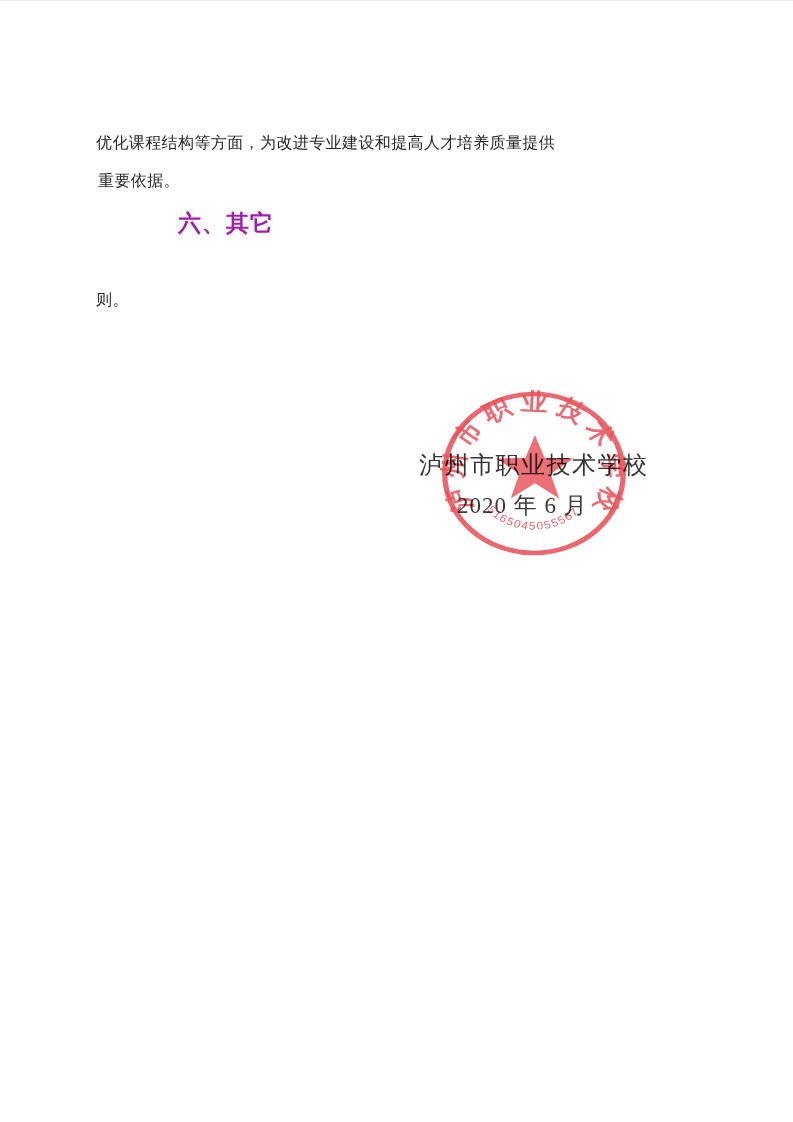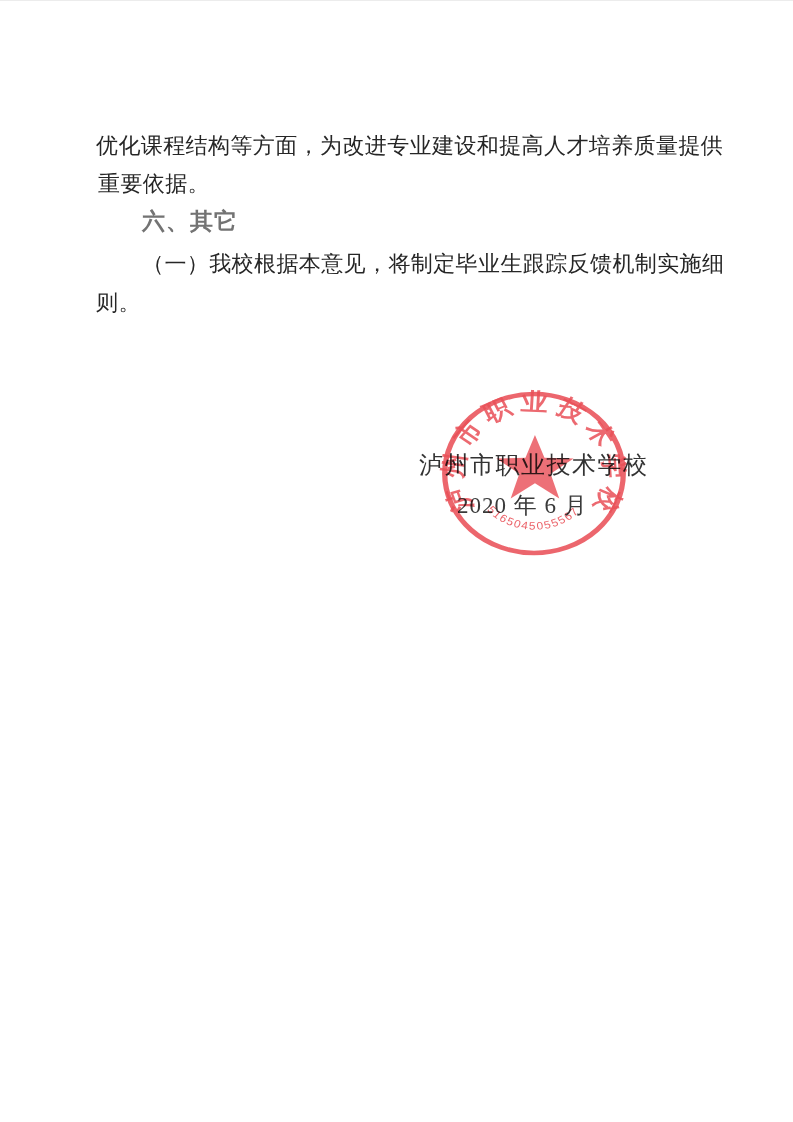--- a/index.html
+++ b/index.html
@@ -9,30 +9,31 @@
     height: 1122px;
     background: #ffffff;
     overflow: hidden;
     font-family: "Liberation Serif", "DejaVu Serif", serif;
     color: #262626;
     border-top: 1px solid #ececec;
   }
   .line {
     position: absolute;
     white-space: nowrap;
-    font-size: 22px;
+    font-size: 16px;
     letter-spacing: 0.4px;
     line-height: 1;
   }
   .heading {
-    font-family: Liberation Mono, monospace;
+    font-family: Liberation Serif, serif;
     font-weight: bold;
     font-size: 23px;
     letter-spacing: 1px;
-    color: #737373;
+    color: #a21caf;
+    margin-left: 36px;
   }
   .sig-org {
     font-size: 24px;
     letter-spacing: 1.5px;
     color: #333333;
   }
   .sig-date {
     font-size: 23px;
     letter-spacing: 1px;
     color: #3a3a3a;
@@ -54,21 +55,20 @@
 <body>
 
 <div class="page">
 
   <div class="line" style="left:96px; top:134px;">优化课程结构等方面，为改进专业建设和提高人才培养质量提供</div>
 
   <div class="line" style="left:98px; top:172px;">重要依据。</div>
 
   <div class="line heading" style="left:142px; top:211px;">六、其它</div>
 
-  <div class="line" style="left:142px; top:252px;">（一）我校根据本意见，将制定毕业生跟踪反馈机制实施细</div>
 
   <div class="line" style="left:96px; top:291px;">则。</div>
 
 
   <div class="line sig-org" style="left:419px; top:452px;">泸州市职业技术学校</div>
 
   <div class="line sig-date" style="left:457px; top:493px;">2020 年 6 月</div>
 
   <div class="seal-wrap">
     <svg viewBox="0 0 200 200" preserveAspectRatio="none" xmlns="http://www.w3.org/2000/svg">

